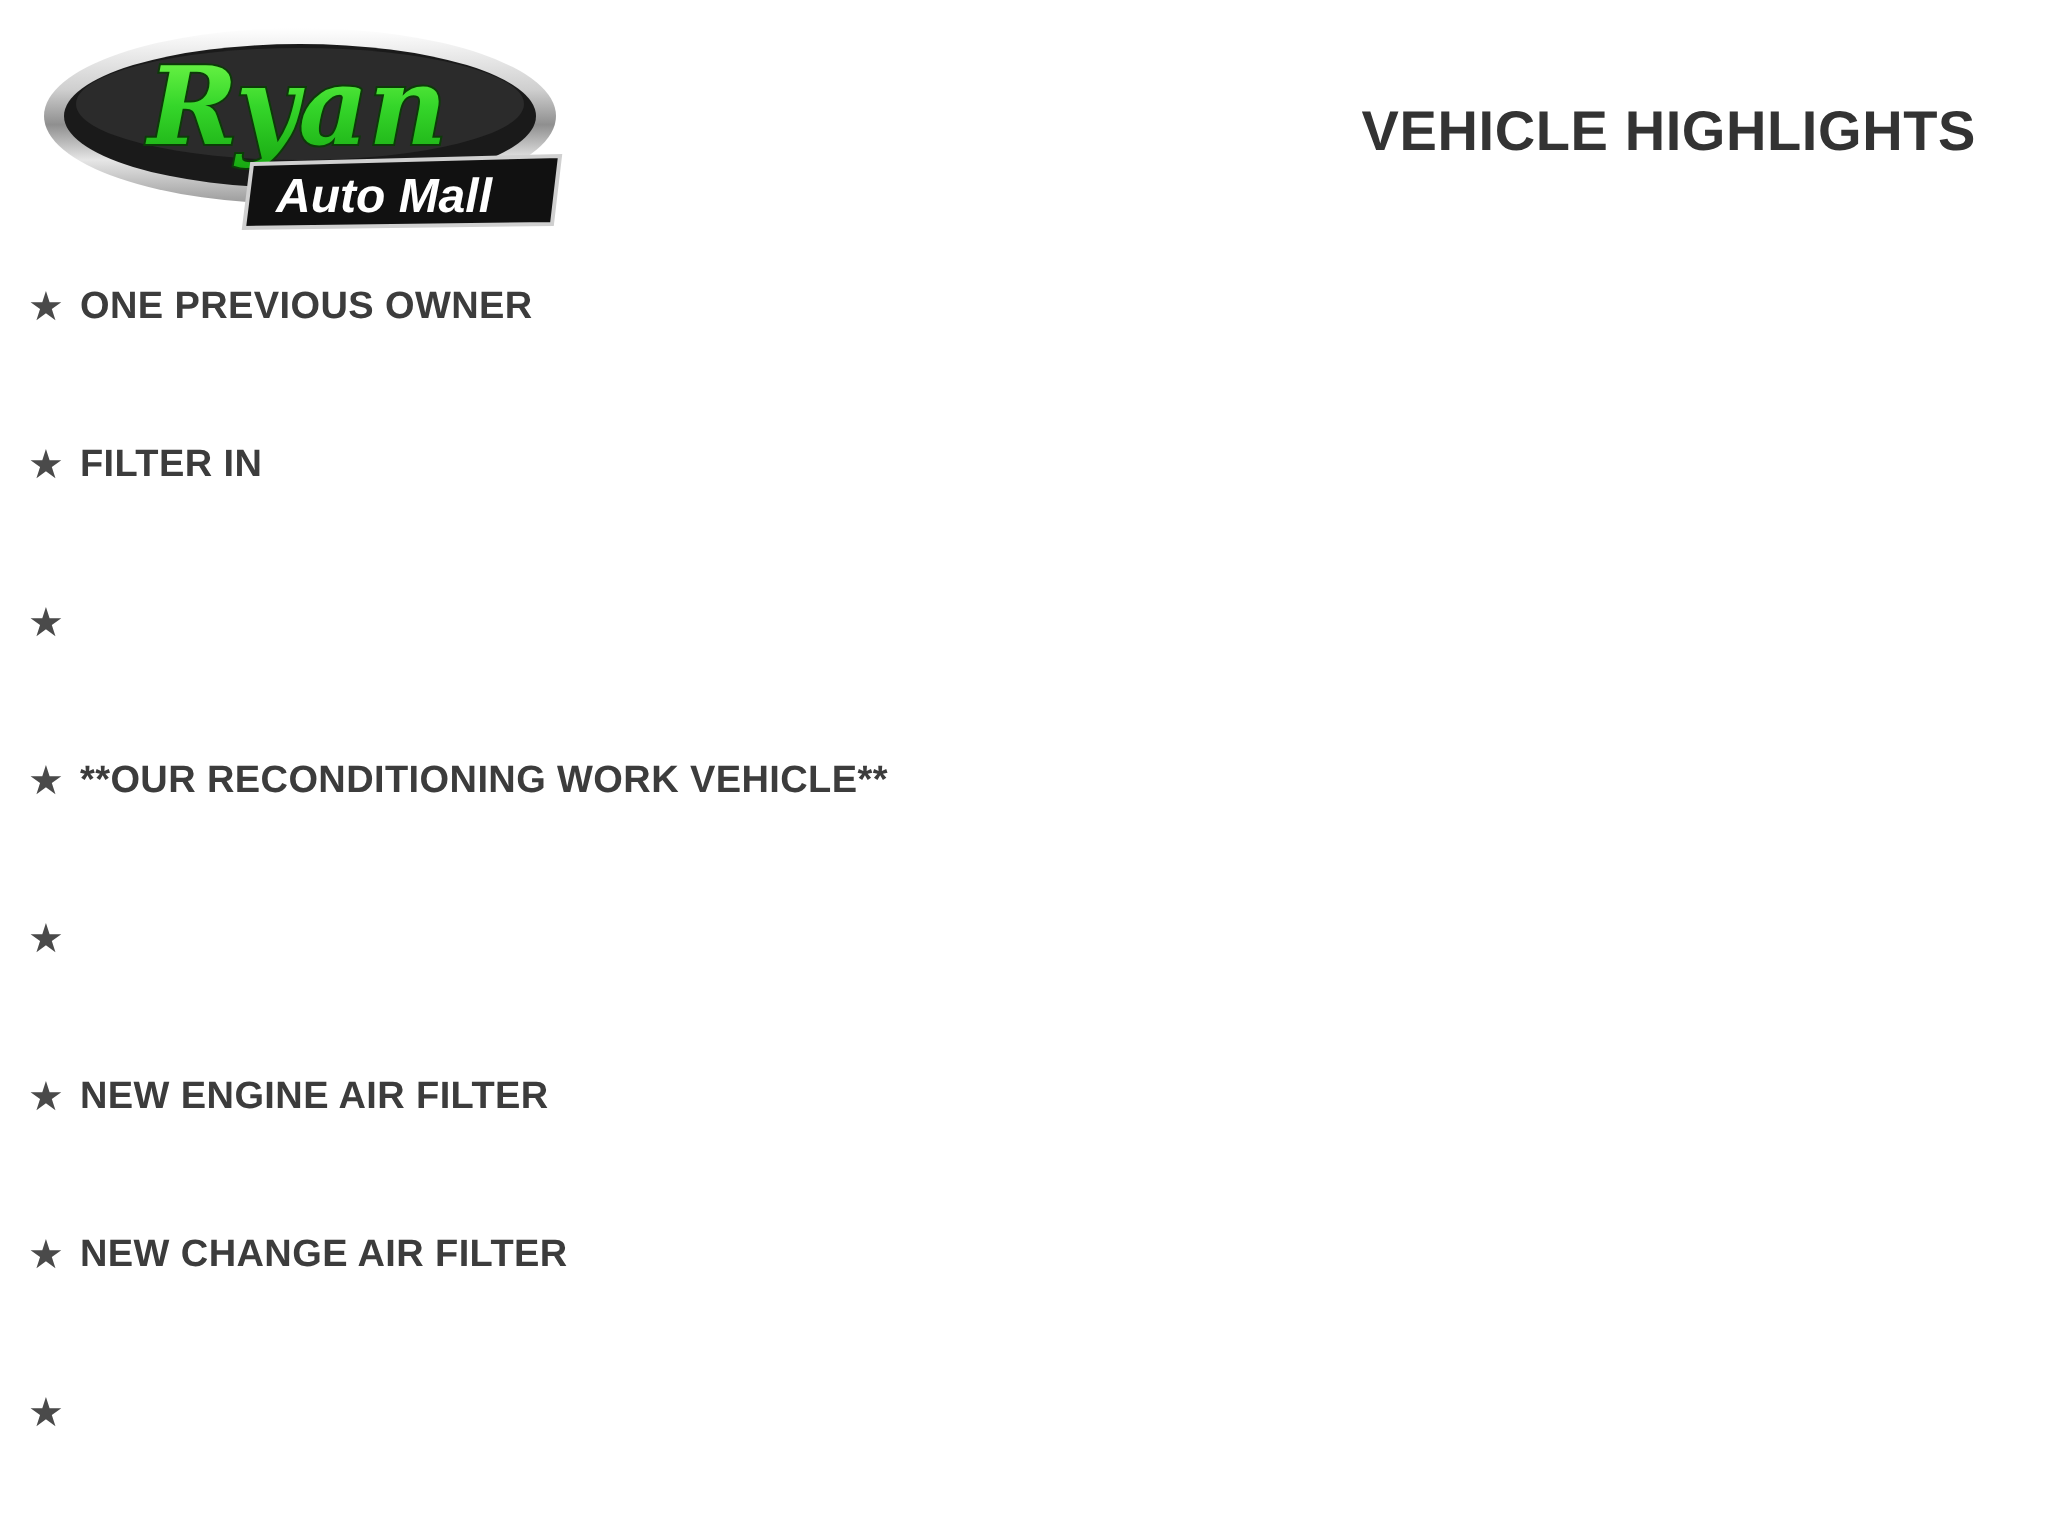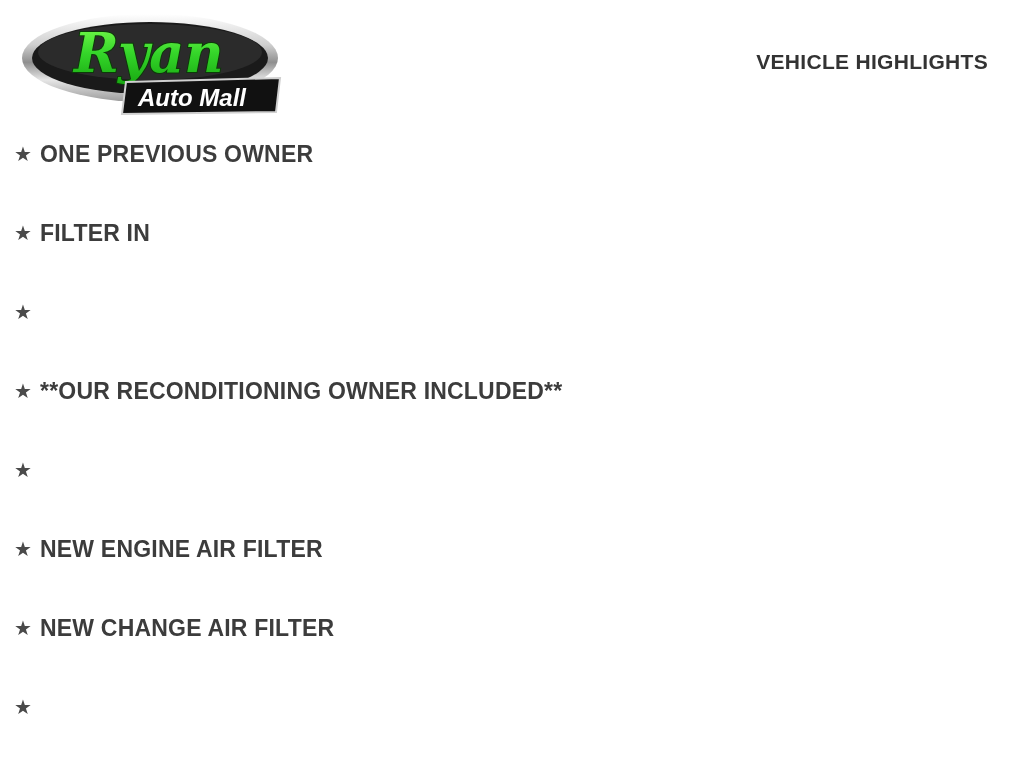--- a/index.html
+++ b/index.html
@@ -30,21 +30,21 @@
     height: 112px;
   }
   .logo svg {
     display: block;
   }
 
   .highlights-title {
     position: absolute;
     right: 36px;
     top: 50px;
-    font-size: 21px;
+    font-size: 28px;
     font-weight: bold;
     letter-spacing: 0.3px;
     color: #333333;
     white-space: nowrap;
   }
 
   
   .highlights-list {
     list-style: none;
     margin: 0;
@@ -58,21 +58,21 @@
   }
   .bullet-star {
     width: 26px;
     flex: 0 0 26px;
     font-size: 20px;
     line-height: 28px;
     color: #4a4a4a;
     text-align: left;
   }
   .item-label {
-    font-size: 23px;
+    font-size: 19px;
     font-weight: bold;
     line-height: 28px;
     color: #3c3c3c;
     letter-spacing: 0.2px;
     white-space: nowrap;
   }
 </style>
 </head>
 <body>
 
@@ -116,21 +116,21 @@
   </li>
   <li class="highlight-item">
     <span class="bullet-star">★</span>
     <span class="item-label">FILTER IN</span>
   </li>
   <li class="highlight-item">
     <span class="bullet-star">★</span>
   </li>
   <li class="highlight-item">
     <span class="bullet-star">★</span>
-    <span class="item-label">**OUR RECONDITIONING OWNER INCLUDED**</span>
+    <span class="item-label">**OUR RECONDITIONING WORK VEHICLE**</span>
   </li>
   <li class="highlight-item">
     <span class="bullet-star">★</span>
   </li>
   <li class="highlight-item">
     <span class="bullet-star">★</span>
     <span class="item-label">NEW ENGINE AIR FILTER</span>
   </li>
   <li class="highlight-item">
     <span class="bullet-star">★</span>

